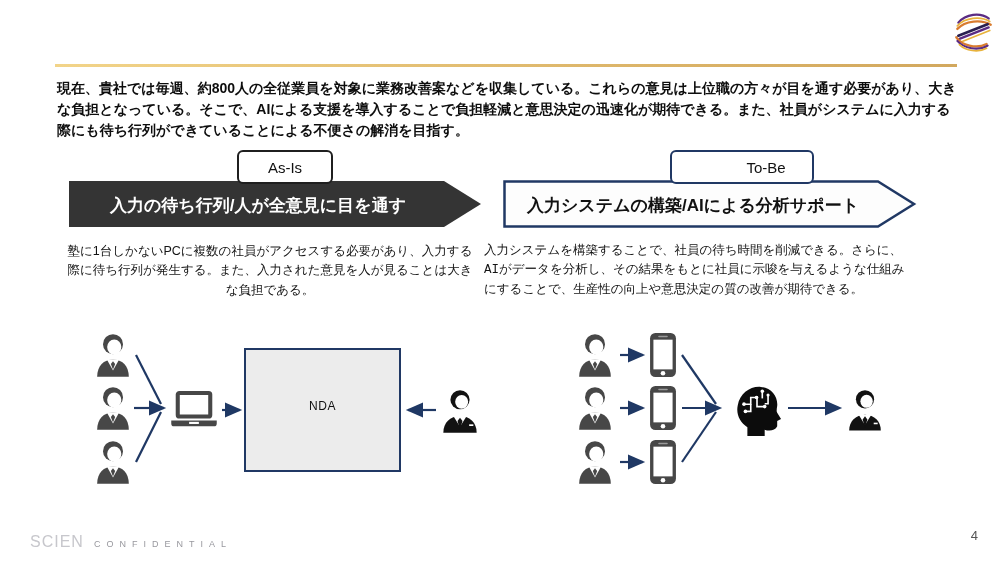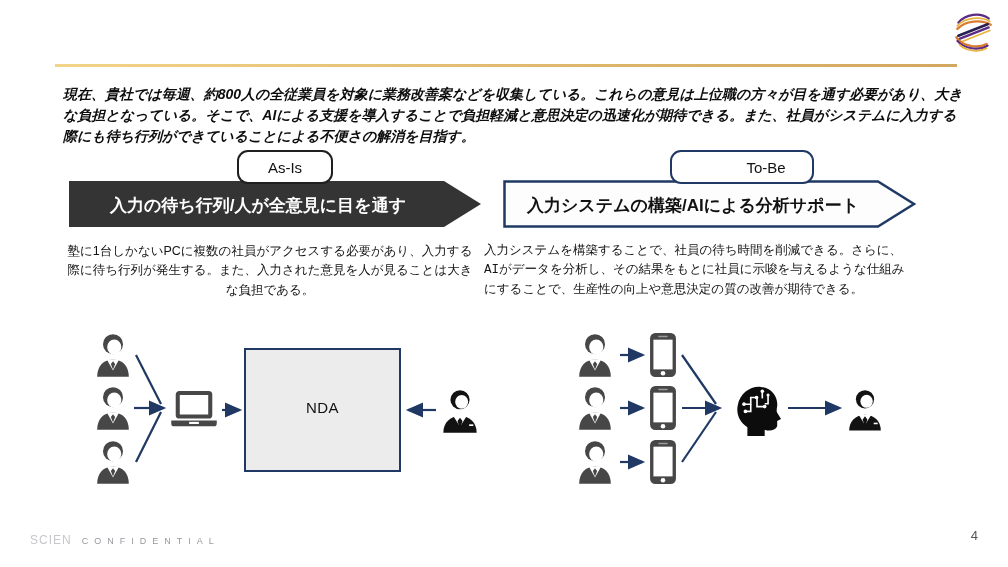--- a/index.html
+++ b/index.html
@@ -6,47 +6,47 @@
   .slide{
     position:relative;width:1008px;height:567px;background:#ffffff;overflow:hidden;
     font-family:"Liberation Sans","DejaVu Sans",sans-serif;color:#111;
   }
   
   .title{position:absolute;left:57px;top:24px;margin:0;font-size:20px;font-weight:700;color:#1a1a1a;letter-spacing:.2px;}
   .title-rule{position:absolute;left:55px;top:64px;width:902px;height:2.5px;
     background:linear-gradient(to right,#f2d489,#ddb66a 60%,#d2a85e);}
   .logo{position:absolute;top:8px;right:12px;width:46px;height:46px;}
   
-  .intro{position:absolute;left:57px;top:78px;width:906px;margin:6px;
-    font-size:14px;font-weight:700;line-height:1.5;color:#0d0d0d;font-style:italic;}
+  .intro{position:absolute;left:57px;top:78px;width:906px;margin:0;
+    font-size:14px;font-weight:700;line-height:1.5;color:#0d0d0d;}
   
-  .tag{position:absolute;width:92px;height:30px;background:#fff;border-radius:11px;
+  .tag{position:absolute;width:92px;height:30px;background:#fff;border-radius:6px;
     display:flex;align-items:center;justify-content:center;font-size:15px;color:#111;z-index:3;}
   .tag.asis{left:237px;top:150px;border:2.5px solid #1f1f1f;}
   .tag.tobe{left:670px;top:150px;border:2.5px solid #203864;padding-left:48px;}
   
   .banner{position:absolute;width:414px;height:48px;z-index:2;}
   .banner.asis{left:68px;top:180px;}
   .banner.tobe{left:503px;top:180px;}
   .banner text{font-family:"Liberation Sans","DejaVu Sans",sans-serif;font-size:17px;font-weight:700;}
   
   .desc{position:absolute;top:242px;margin:0;font-size:12.5px;line-height:1.55;color:#141414;}
   .desc.left{left:65px;width:410px;text-align:center;}
   .desc.right{left:484px;width:430px;font-family:Liberation Mono, monospace;}
   
   .diagram{position:absolute;top:322px;}
   .diagram.left{left:68px;width:420px;height:195px;}
   .diagram.right{left:560px;width:340px;height:195px;}
   .nda-label{position:absolute;left:245px;top:399px;width:155px;text-align:center;
-    font-size:15px;color:#111;z-index:2;letter-spacing:.5px;}
+    font-size:12px;color:#111;z-index:2;letter-spacing:.5px;}
   .gray{color:#474747;}
   .black{color:#121212;}
   
   .footer-brand{position:absolute;left:30px;top:533px;display:flex;align-items:baseline;}
-  .brand-word{font-size:12px;font-weight:400;color:#c7c7cc;letter-spacing:1px;}
+  .brand-word{font-size:16px;font-weight:400;color:#c7c7cc;letter-spacing:1px;}
   .brand-conf{font-size:9px;color:#98989e;letter-spacing:6px;margin-left:10px;}
   .page-num{position:absolute;right:30px;top:528px;font-size:13px;color:#555;}
 </style>
 </head>
 <body>
 
 <div class="slide">
 
   <svg width="0" height="0" style="position:absolute" aria-hidden="true">
     <defs>

